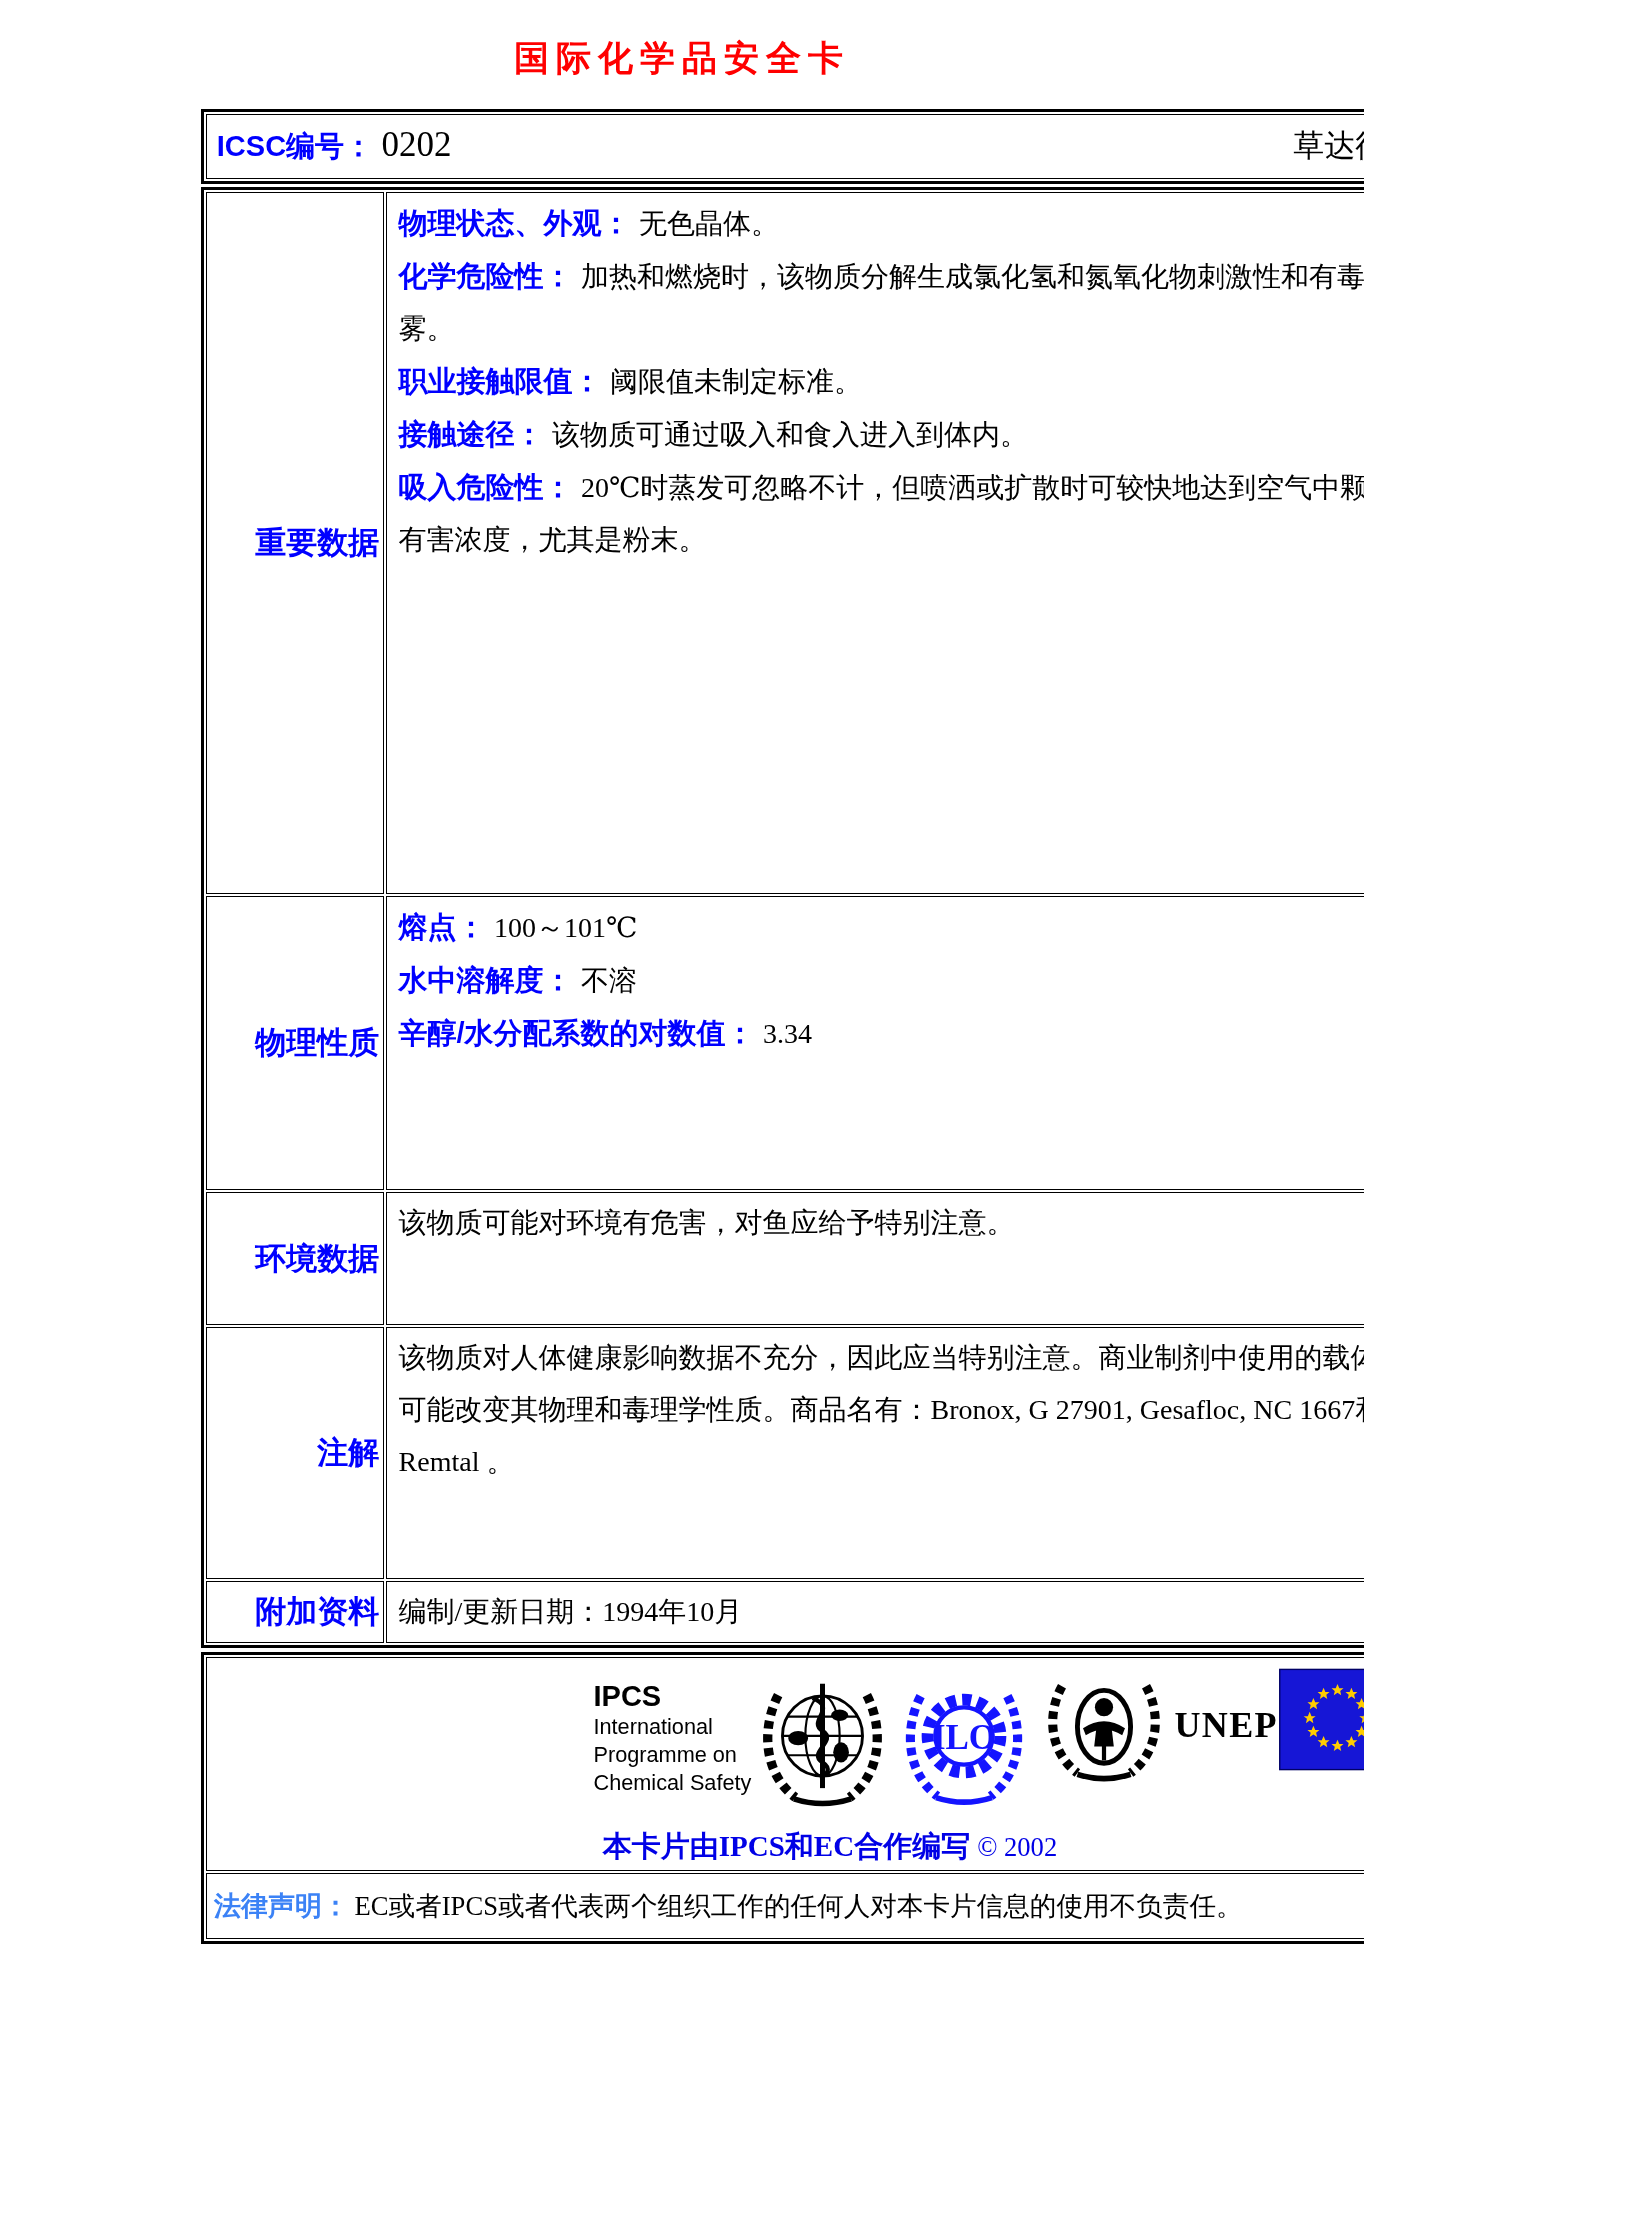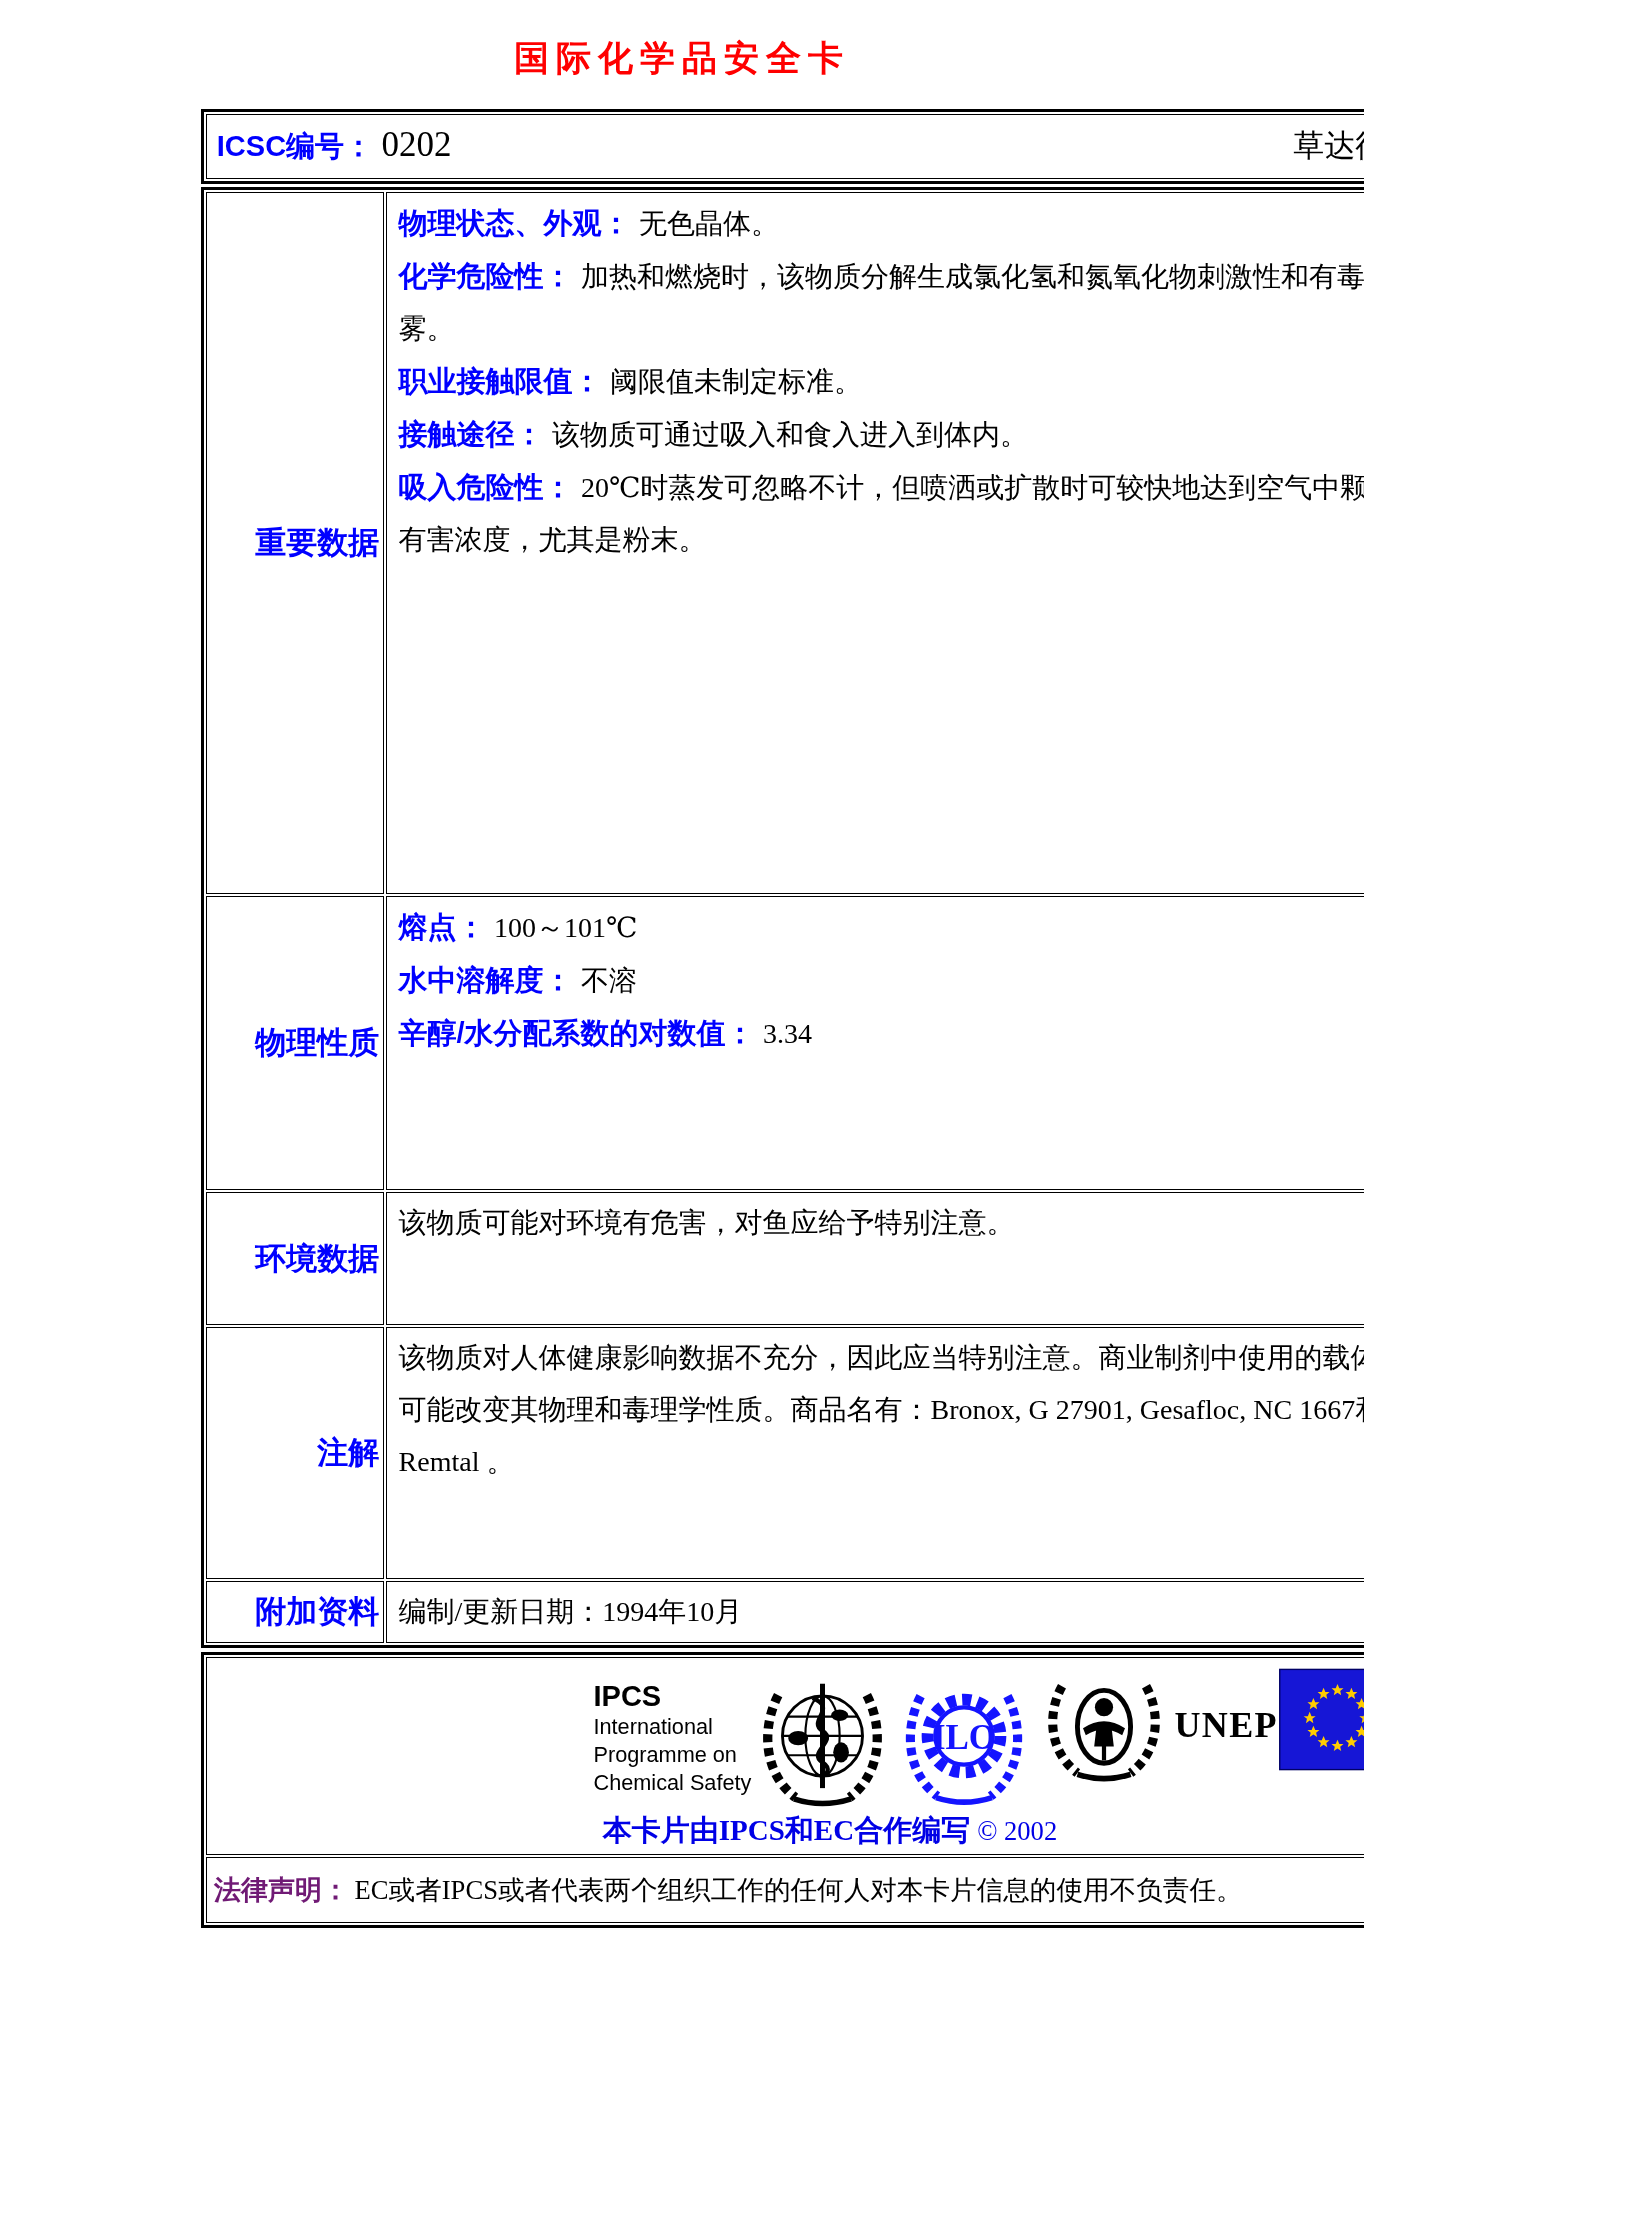--- a/index.html
+++ b/index.html
@@ -43,28 +43,28 @@
 
   
   td.logocell{height:176px;padding:5.6px 7px 2.8px 7px;}
   .logos{display:flex;align-items:flex-start;justify-content:flex-end;padding:4.2px 49px 0 4.2px;}
   .ipcs{font-family:"Liberation Sans","DejaVu Sans",sans-serif;line-height:28px;padding-top:11.2px;}
   .ipcs .big{font-size:29px;font-weight:bold;line-height:34px;}
   .ipcs .sm{font-size:21.7px;}
   .unepwrap{display:flex;flex-direction:row;align-items:center;}
   .unepword{font-family:"Liberation Serif","DejaVu Serif",serif;font-weight:bold;font-size:36px;line-height:36px;letter-spacing:1.4px;margin-top:-4.2px;}
   .credit{
-    text-align:center;margin-top:0;
+    text-align:center;margin-top:16px;
     font-size:29px;font-weight:bold;color:#0000e6;
     font-family:"Liberation Serif","DejaVu Serif",serif;
   }
   .credit .cop{font-weight:normal;font-size:26.6px;margin-left:7px;}
 
   td.legalcell{height:64px;vertical-align:middle !important;padding:0 7px;font-size:26.6px;}
-  .legal-lab{font-weight:bold;color:#701a75;font-family:"Liberation Sans","DejaVu Sans",sans-serif;font-size:27px;margin-right:5.6px;}
+  .legal-lab{font-weight:bold;color:#3b82f6;font-family:"Liberation Sans","DejaVu Sans",sans-serif;font-size:27px;margin-right:5.6px;}
 
   svg{display:block;}
 </style>
 </head>
 <body>
 
 <div class="page">
 
   <div class="title">国际化学品安全卡</div>
 

